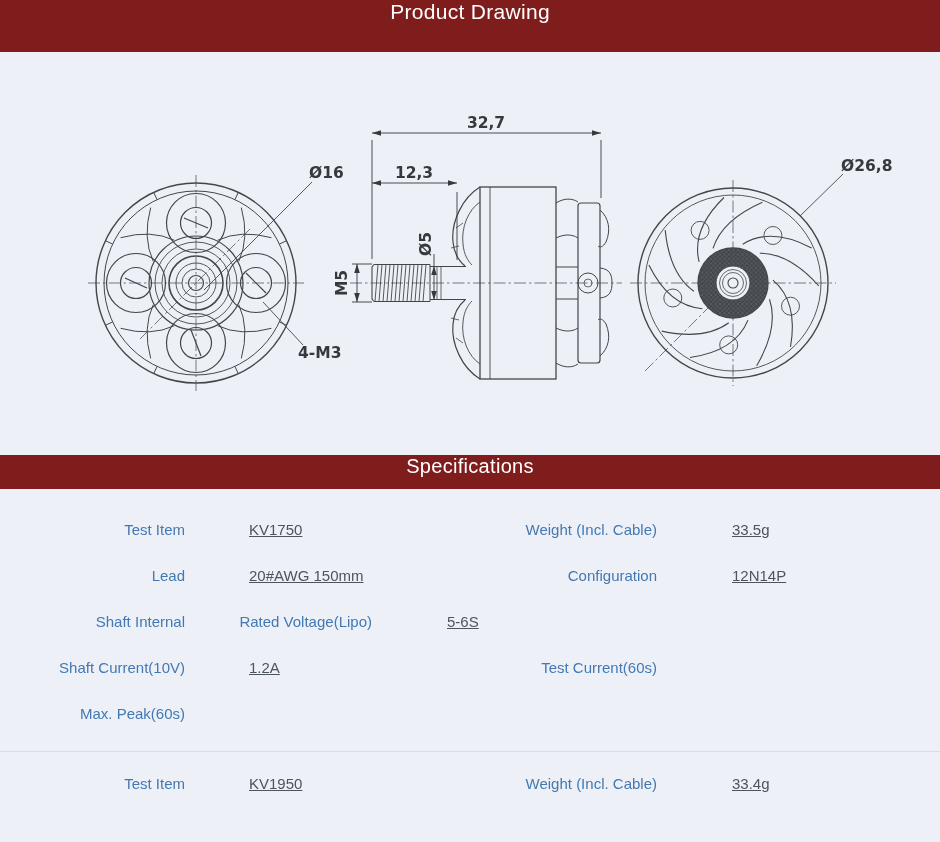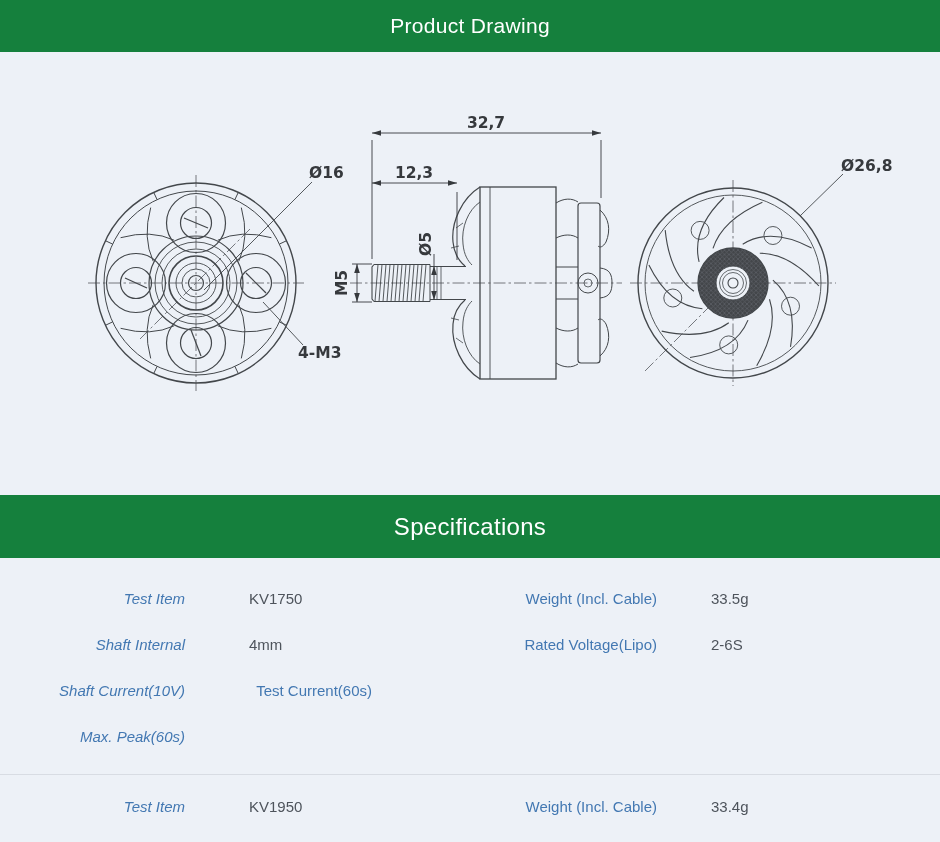--- a/index.html
+++ b/index.html
@@ -3,45 +3,45 @@
 <meta charset="utf-8">
 <style>
   * { margin:0; padding:0; box-sizing:border-box; }
   html,body { width:940px; height:842px; overflow:hidden; }
   body {
     background:#EDF1F7;
     font-family:"Liberation Sans","DejaVu Sans",sans-serif;
     color:#4E545C;
   }
   .banner {
-    background:#15803d; color:#FFFFFF;
-    display:flex; align-items:center; justify-content:center;
+    background:#7f1d1d; color:#FFFFFF;
+    display:flex; align-items:flex-start; justify-content:center;
     letter-spacing:0.3px;
   }
   .banner.top { height:52px; font-size:21px; }
-  .banner.specs { height:63px; font-size:24px;margin-top:40px; }
+  .banner.specs { height:34px; font-size:20px; }
   .drawing-section { height:403px; position:relative; }
   .drawing-section svg { display:block; }
 
   
   text.dim {
     font-family:"DejaVu Sans","Liberation Sans",sans-serif;
     font-size:15.5px; font-weight:bold; fill:#36393D;
   }
 
   
   .spec-table { padding-top:17px; }
   .spec-table.second { padding-top:8px; }
   .spec-row { display:flex; height:46px; align-items:center; font-size:15px; }
   .spec-row .lab { color:#4378B2; text-align:right; }
-  .spec-row .val { color:#4E545C; }
-  .c1 { width:185px;font-style:italic; }
+  .spec-row .val { color:#4E545C;text-decoration:underline; }
+  .c1 { width:185px; }
   .c2 { width:285px; padding-left:64px; }
   .c3 { width:187px; }
-  .c4 { flex:1; padding-left:54px; }
+  .c4 { flex:1; padding-left:75px; }
   .divider { height:1px; background:#D8DCE3; margin-top:15px; }
 </style>
 </head>
 <body>
 
 <div class="banner top">
   <span>Product Drawing</span>
 </div>
 
 <div class="drawing-section">
@@ -224,27 +224,33 @@
 </div>
 
 <div class="spec-table">
   <div class="spec-row">
     <div class="lab c1">Test Item</div>
     <div class="val c2">KV1750</div>
     <div class="lab c3">Weight (Incl. Cable)</div>
     <div class="val c4">33.5g</div>
   </div>
   <div class="spec-row">
+    <div class="lab c1">Lead</div>
+    <div class="val c2">20#AWG 150mm</div>
+    <div class="lab c3">Configuration</div>
+    <div class="val c4">12N14P</div>
+  </div>
+  <div class="spec-row">
     <div class="lab c1">Shaft Internal</div>
-    <div class="val c2">4mm</div>
     <div class="lab c3">Rated Voltage(Lipo)</div>
-    <div class="val c4">2-6S</div>
+    <div class="val c4">5-6S</div>
   </div>
   <div class="spec-row">
     <div class="lab c1">Shaft Current(10V)</div>
+    <div class="val c2">1.2A</div>
     <div class="lab c3">Test Current(60s)</div>
   </div>
   <div class="spec-row">
     <div class="lab c1">Max. Peak(60s)</div>
     <div class="lab c3"></div>
     <div class="val c4"></div>
   </div>
 </div>
 
 <div class="divider"></div>

